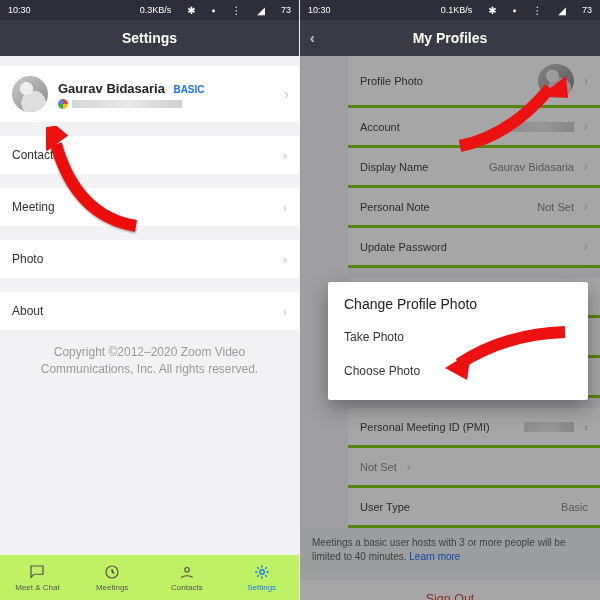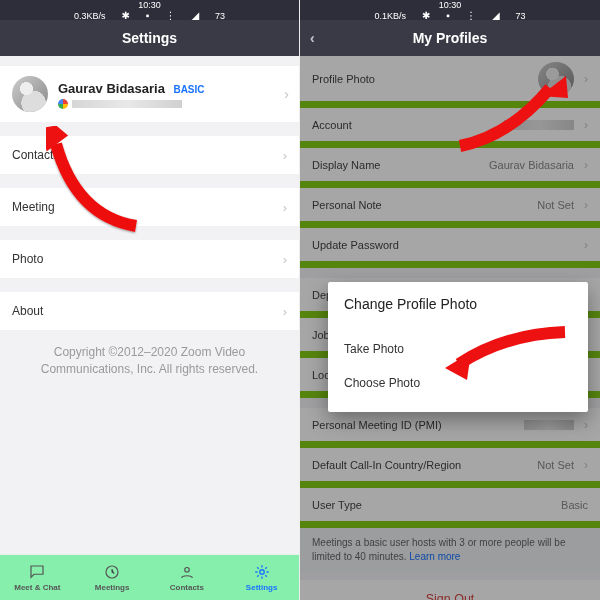--- a/index.html
+++ b/index.html
@@ -1,21 +1,21 @@
 <!DOCTYPE html>
 <html><head>
 <meta charset="utf-8">
 <style>
   * { box-sizing: border-box; margin: 0; padding: 0; font-family: -apple-system, Helvetica, Arial, sans-serif; }
   body { width: 600px; height: 600px; display: flex; background: #fff; overflow: hidden; }
   .phone { width: 300px; height: 600px; display: flex; flex-direction: column; position: relative; }
   .phone-left { border-right: 1px solid #eee; }
 
   
-  .status { height: 20px; background: #2e2e3a; color: #fff; display: flex; align-items: center; justify-content: space-between; font-size: 9px; padding: 0 8px; flex-direction: column; }
+  .status { height: 20px; background: #2e2e3a; color: #fff; display: flex; align-items: center; justify-content: space-between; font-size: 9px; padding: 0 8px; }
   .status-right { display: flex; gap: 16px; align-items: center; }
   .status .ico { font-size: 10px; }
 
   
   .header { height: 36px; background: #3a3a47; color: #fff; display: flex; align-items: center; justify-content: center; font-size: 14px; font-weight: 600; position: relative; }
   .header .back { position: absolute; left: 10px; font-size: 14px; opacity: .7; }
 
   
   .body-left { flex: 1; background: #f2f2f5; overflow: hidden; position: relative; }
   .profile-card { background: #fff; margin-top: 10px; padding: 10px 12px; display: flex; align-items: center; position: relative; }
@@ -29,43 +29,43 @@
   .chev { position: absolute; right: 10px; color: #c5c5c8; font-size: 14px; }
 
   .section { background: #fff; margin-top: 14px; }
   .row { height: 38px; display: flex; align-items: center; justify-content: space-between; padding: 0 12px; font-size: 12px; color: #333; border-bottom: 1px solid #f0f0f0; position: relative; }
   .row:last-child { border-bottom: none; }
   .row .chev-r { color: #c5c5c8; font-size: 13px; }
 
   .copyright { font-size: 12px; color: #9a9a9a; text-align: center; padding: 14px 18px; line-height: 1.4; }
 
   
-  .tabs { height: 46px; background: #86efac; display: flex; border-top: 1px solid #eee; font-weight: bold; }
+  .tabs { height: 46px; background: #bef264; display: flex; border-top: 1px solid #eee; }
   .tab { flex: 1; display: flex; flex-direction: column; align-items: center; justify-content: center; font-size: 8px; color: #555; gap: 2px; }
   .tab.active { color: #1a73ff; }
   .tab svg { width: 18px; height: 18px; }
 
   
   .body-right { flex: 1; background: #f5f5f7; position: relative; overflow: hidden; }
-  .r-row { height: 40px; background: #fff; display: flex; align-items: center; justify-content: space-between; padding: 0 12px; font-size: 11px; color: #444; border-bottom: 7px solid #84cc16; position: relative; }
+  .r-row { height: 40px; background: #fff; display: flex; align-items: center; justify-content: space-between; padding: 0 12px; font-size: 11px; color: #444; border-bottom: 3px solid #84cc16; position: relative; margin-left: 48px; }
   .r-row .val { color: #888; font-size: 11px; display: flex; align-items: center; gap: 6px; }
   .r-row .chev-r { color: #c5c5c8; font-size: 12px; margin-left: 4px; }
   .r-row.photo { height: 52px; }
   .avatar.sm { width: 34px; height: 34px; margin: 0; }
 
   .r-info { background: #eef1f3; font-size: 10px; color: #666; padding: 8px 12px; line-height: 1.4; }
   .r-info a { color: #1a73ff; text-decoration: none; }
   .signout { background: #fff; color: #d64541; text-align: center; padding: 12px 0; font-size: 12.5px; margin-top: 8px; }
 
   
   .dim { position: absolute; inset: 0; background: rgba(0,0,0,0.35); }
 
   
   .dialog { position: absolute; left: 28px; right: 12px; top: 226px; background: #fff; border-radius: 2px; box-shadow: 0 8px 20px rgba(0,0,0,.35); padding: 14px 16px 12px; }
-  .dialog h3 { font-size: 14px; font-weight: 500; color: #222; margin-bottom: 20px; }
+  .dialog h3 { font-size: 14px; font-weight: 500; color: #222; margin-bottom: 8px; }
   .dialog .opt { font-size: 12px; color: #333; padding: 10px 0; }
 
   
   .arrow { position: absolute; transform-origin: 0 0; }
   .arrow svg { display: block; }
 
   .blur-val { height: 10px; width: 70px; background: linear-gradient(90deg,#d6d6d6,#e8e8e8,#d0d0d0); filter: blur(0.6px); }
 </style>
 </head>
 <body>
@@ -248,21 +248,20 @@
     </div>
     <div style="height:10px"></div>
     <div class="r-row">
       <span>Personal Meeting ID (PMI)</span>
       <span class="val">
           <span class="blur-val" style="width:50px"></span>
           <span class="chev-r">›</span>
         </span>
     </div>
     <div class="r-row">
-      <span>Default Call-In Country/Region</span>
       <span class="val">
           <span>Not Set</span>
           <span class="chev-r">›</span>
         </span>
     </div>
     <div class="r-row">
       <span>User Type</span>
       <span class="val">
           <span>Basic</span>
         </span>

